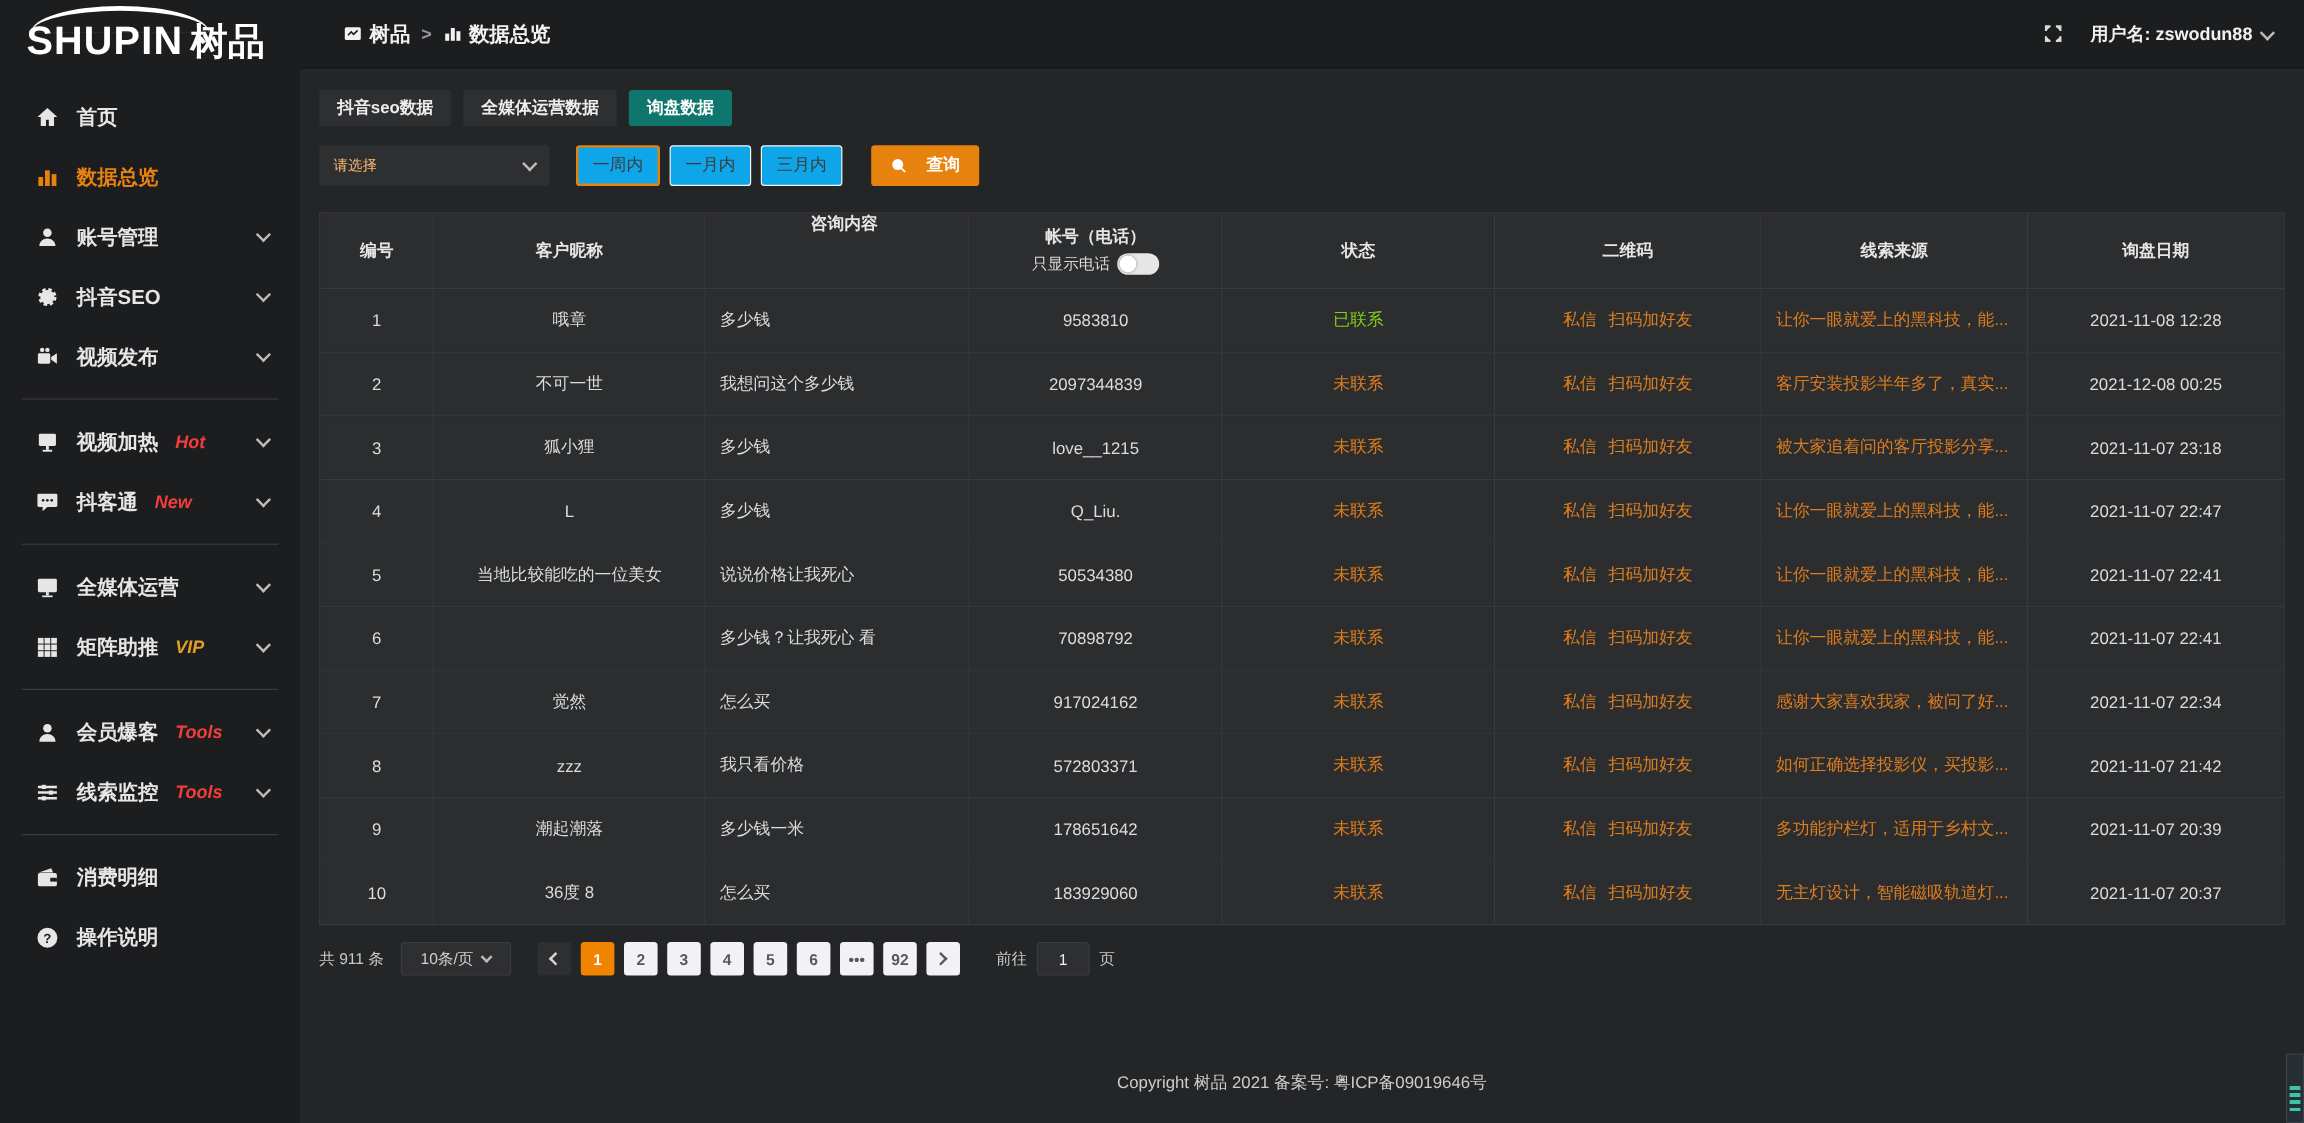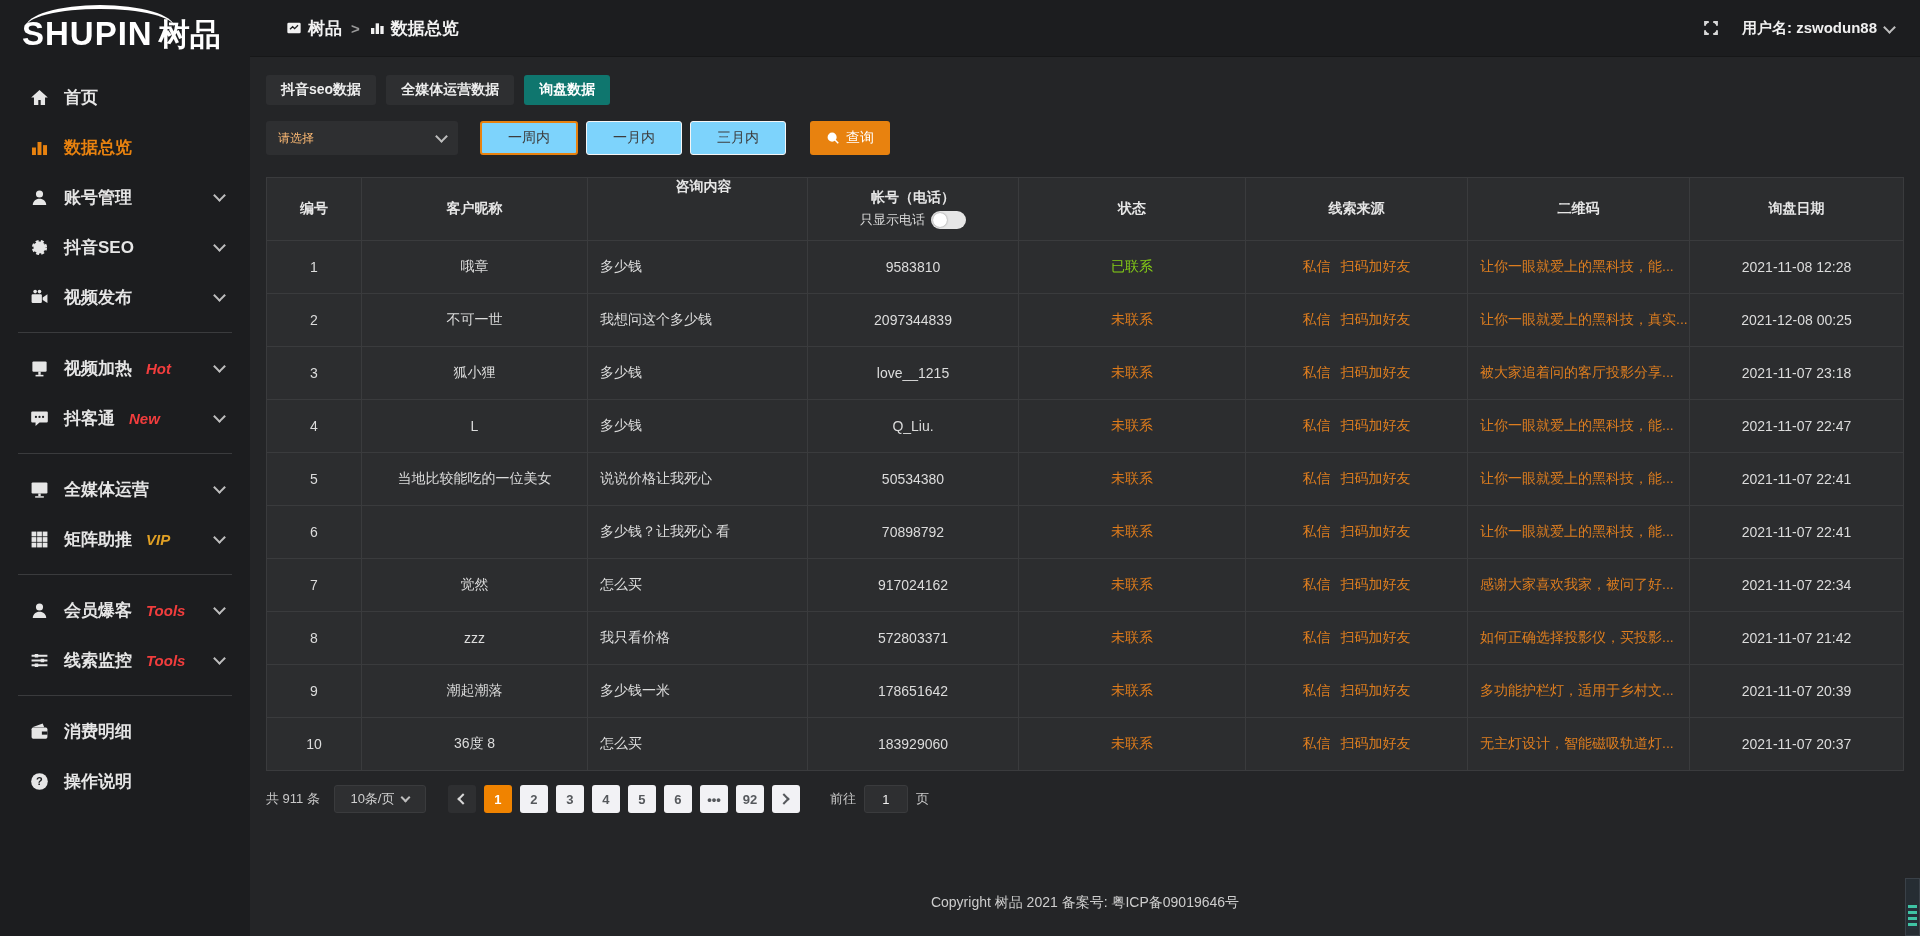--- a/index.html
+++ b/index.html
@@ -46,28 +46,28 @@
 
   .tabs { display:flex; gap:10px; }
   .tab { height:30px; padding:0 15px; display:flex; align-items:center; border-radius:3px;
     background:#2e2f31; color:#ededed; font-size:14px; font-weight:bold; cursor:pointer; }
   .tab.active { background:#0f766e; color:#fff; }
 
   .filters { margin-top:16px; display:flex; align-items:center; }
   .select { width:192px; height:34px; background:#2e2f31; border-radius:3px; display:flex;
     align-items:center; justify-content:space-between; padding:0 12px; cursor:pointer; }
   .select .ph { font-size:12px; color:#fdba74; }
-  .period { height:34px; min-width:54px; padding:0 26px; background:#7dd3fc; color:#3c3c3c;
+  .period { height:34px; min-width:54px; padding:0 12px; background:#0ea5e9; color:#3c3c3c;
     font-size:14px; border-radius:3px; display:flex; align-items:center; justify-content:center;
     cursor:pointer; margin-left:8px; border:1px solid #f5f5f5; }
   .period:first-of-type { margin-left:22px; }
   .period.active { border:2px solid #e8820f; }
   .query-btn { height:34px; padding:0 16px; margin-left:24px; background:#e8820f; border:none;
-    color:#fff; font-size:14px; font-weight:normal; border-radius:3px; display:flex; align-items:center;
-    gap:6px; cursor:pointer; font-family:inherit; }
+    color:#fff; font-size:14px; font-weight:bold; border-radius:3px; display:flex; align-items:center;
+    gap:16px; cursor:pointer; font-family:inherit; }
   .query-btn .icon { width:14px; height:14px; }
   .query-btn .icon svg { width:100%; height:100%; display:block; }
 
   
   .table { margin-top:22px; width:1638px; border:1px solid #3a3b3d; }
   .trow { display:grid; grid-template-columns:95px 226px 220px 211px 227px 222px 222px 1fr; }
   .trow + .trow { border-top:1px solid #3a3b3d; }
   .tcell { background:#2c2d2f; border-right:1px solid #3a3b3d; display:flex; align-items:center;
     justify-content:center; font-size:14px; color:#dcdcdc; min-height:52px; text-align:center;
     overflow:hidden; white-space:nowrap; }
@@ -357,24 +357,24 @@
           <span>帐号（电话）</span>
           <div class="toggle-line">
             <span>只显示电话</span>
             <span class="toggle"></span>
           </div>
         </div>
         <div class="tcell">
           <span>状态</span>
         </div>
         <div class="tcell">
+          <span>二维码</span>
+        </div>
+        <div class="tcell">
           <span>线索来源</span>
-        </div>
-        <div class="tcell">
-          <span>二维码</span>
         </div>
         <div class="tcell">
           <span>询盘日期</span>
         </div>
       </div>
       <div class="trow">
         <div class="tcell">1</div>
         <div class="tcell">哦章</div>
         <div class="tcell left">多少钱</div>
         <div class="tcell">9583810</div>
@@ -396,21 +396,21 @@
         <div class="tcell left">我想问这个多少钱</div>
         <div class="tcell">2097344839</div>
         <div class="tcell status-un">未联系</div>
         <div class="tcell">
           <span class="qr-links">
             <span class="olink">私信</span>
             <span class="olink">扫码加好友</span>
           </span>
         </div>
         <div class="tcell left">
-          <span class="olink">让你一眼就爱上的黑科技，真实...</span>
+          <span class="olink">客厅安装投影半年多了，真实...</span>
         </div>
         <div class="tcell">2021-12-08 00:25</div>
       </div>
       <div class="trow">
         <div class="tcell">3</div>
         <div class="tcell">狐小狸</div>
         <div class="tcell left">多少钱</div>
         <div class="tcell">love__1215</div>
         <div class="tcell status-un">未联系</div>
         <div class="tcell">

